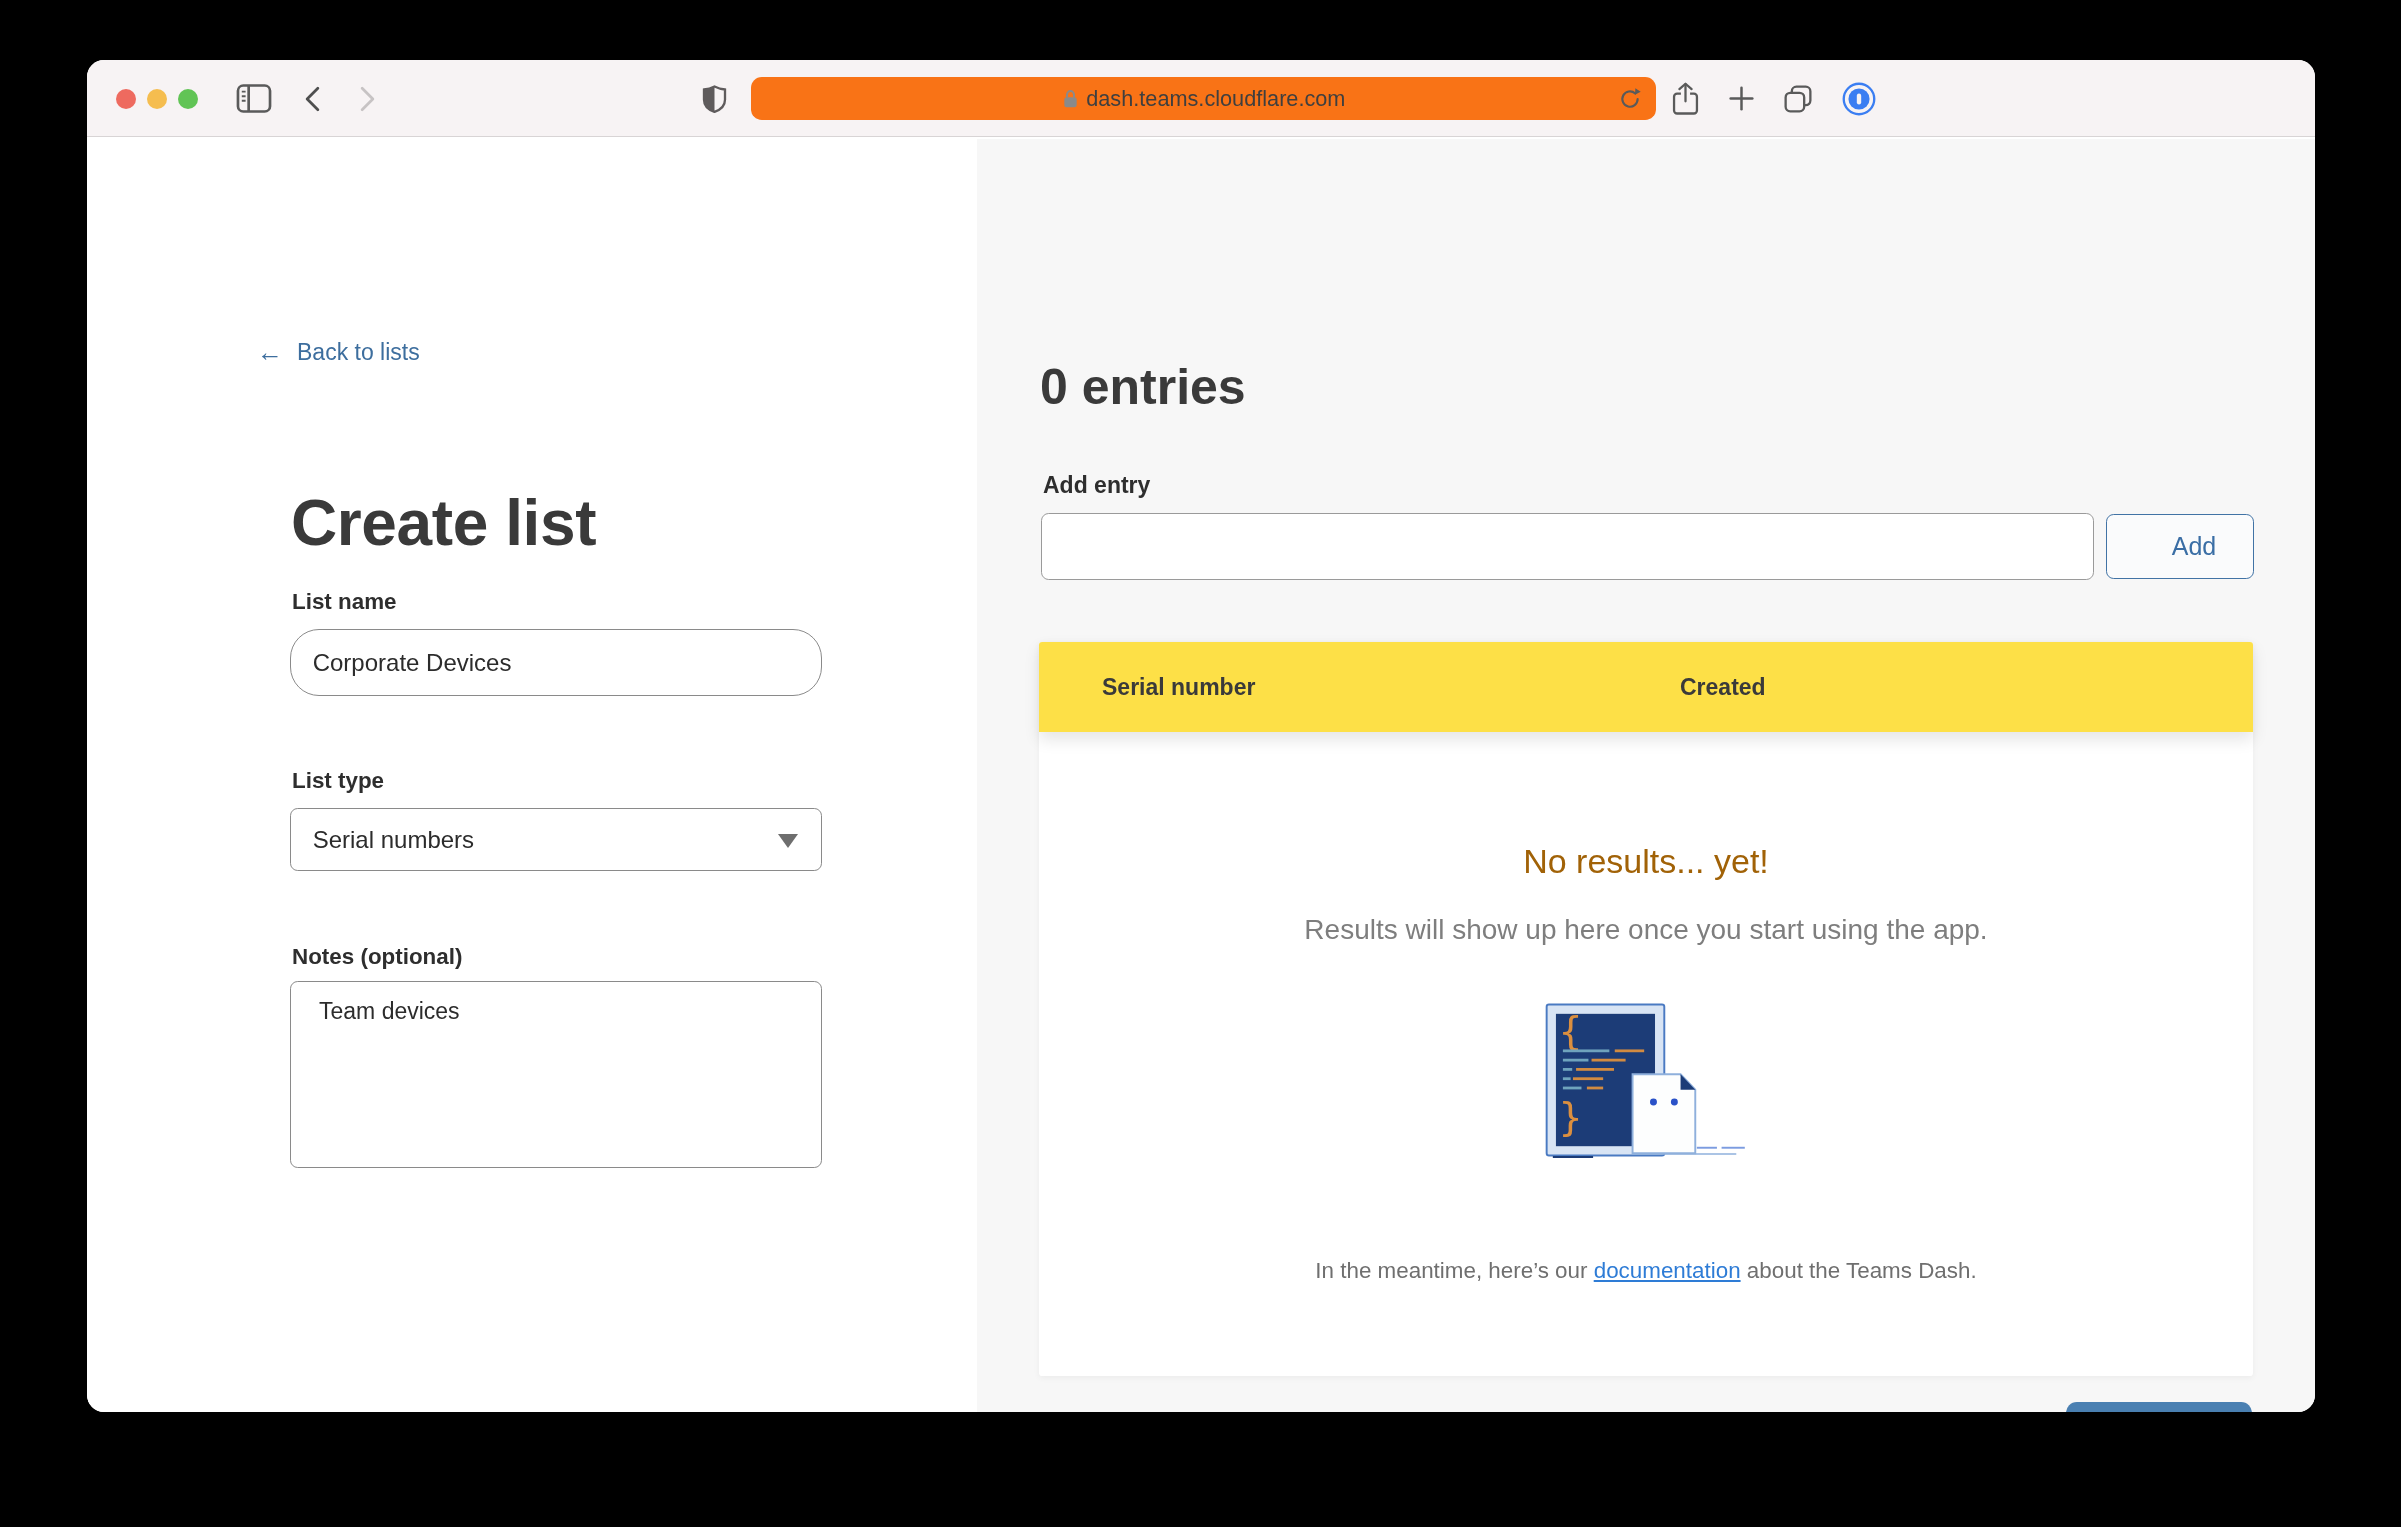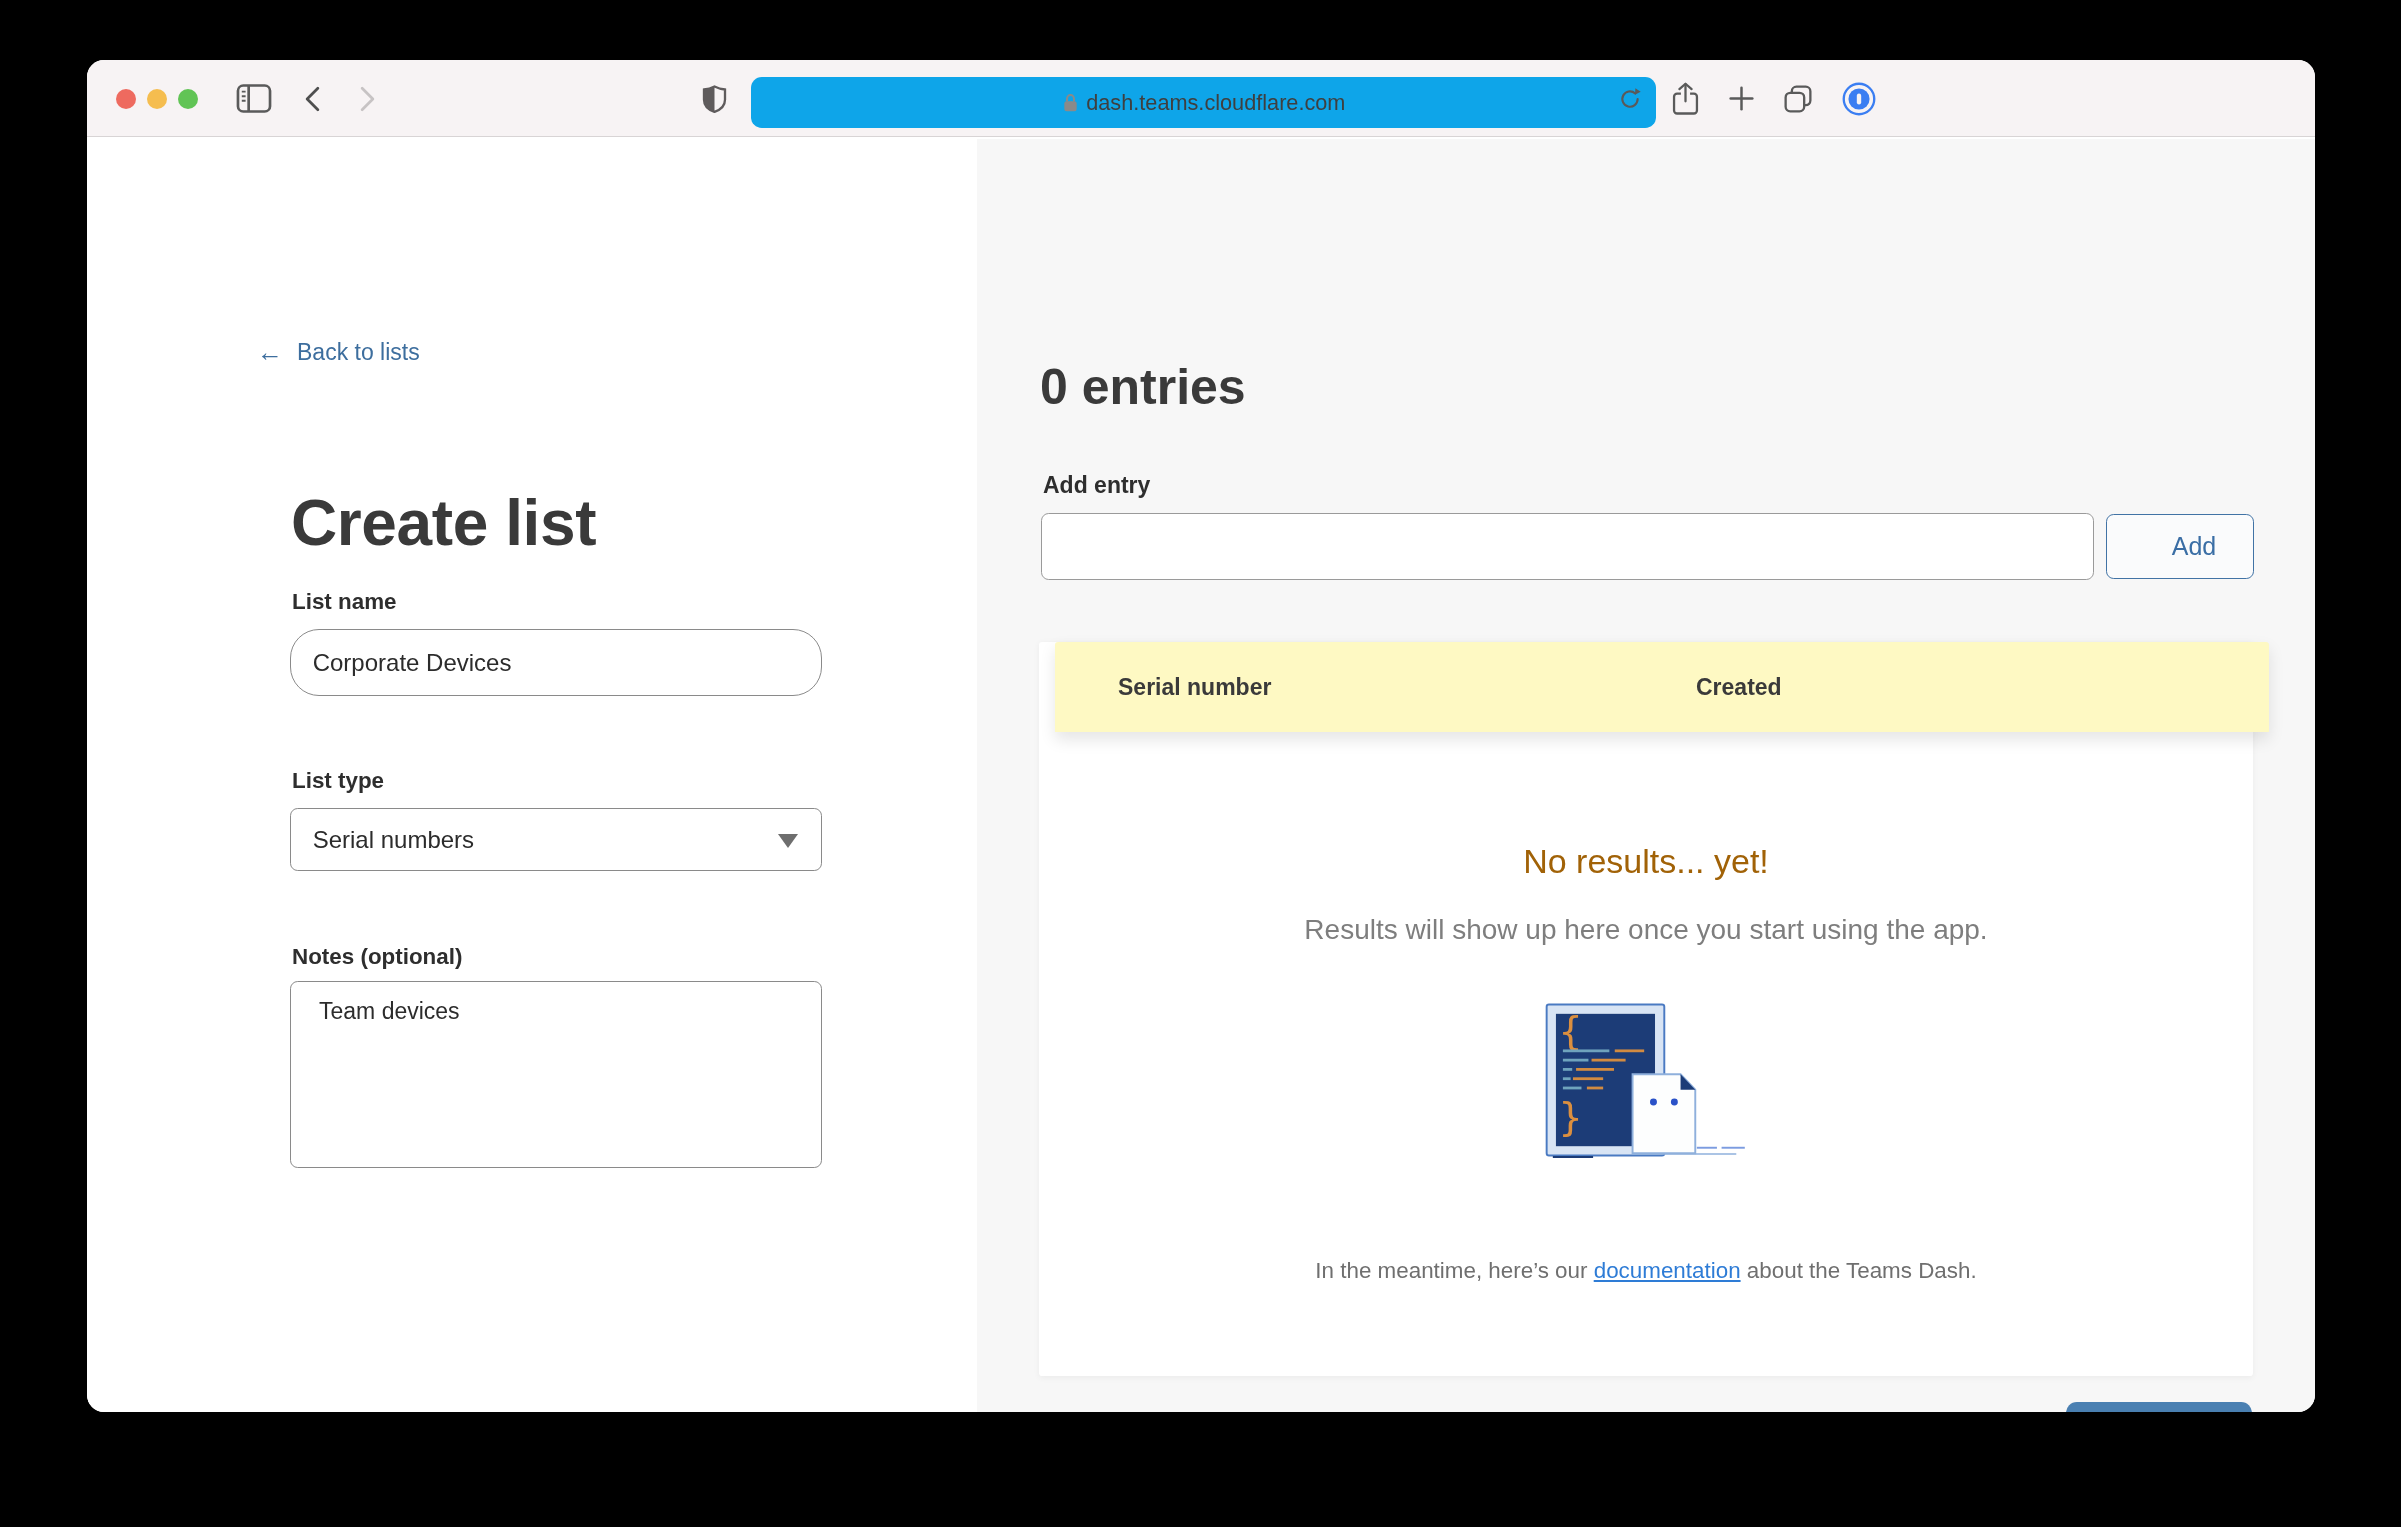--- a/index.html
+++ b/index.html
@@ -15,22 +15,22 @@
              background:#f7f3f4; border-bottom:1.5px solid #d8d4d5; z-index:10; }
   .tl { position:absolute; top:29px; width:20px; height:20px; border-radius:50%; }
   .tl.red { left:29px; } .tl.yellow { left:60px; } .tl.green { left:91px; }
 
   .icon-btn { position:absolute; display:flex; align-items:center; justify-content:center; }
   .sidebar-icon { left:144px; top:23px; width:46px; height:31px; }
   .nav-back { left:210px; top:25px; width:31px; height:28px; }
   .nav-fwd { left:265px; top:25px; width:31px; height:28px; }
   .shield { left:610px; top:22.4px; width:34px; height:32.5px; }
 
-  .urlbar { position:absolute; left:664px; top:17px; width:905px; height:51px;
-            background:#0ea5e9; border-radius:10.8px; display:flex; align-items:center;
+  .urlbar { position:absolute; left:664px; top:17px; width:905px; height:43px;
+            background:#f97316; border-radius:10.8px; display:flex; align-items:center;
             justify-content:center; }
   .urlbar .host { font-size:21.7px; color:#3f3f3f; margin-left:7.7px; }
   .reload { position:absolute; right:10.8px; top:6.2px; width:31px; height:31px; }
 
   .share { left:1578px; top:20px; width:40px; height:37px; }
   .newtab { left:1634px; top:20px; width:40px; height:37px; }
   .tabs { left:1691px; top:20px; width:40px; height:37px; }
   .onepass { left:1752px; top:20px; width:40px; height:37px; }
 
   
@@ -68,21 +68,21 @@
                  background:#fff; border:1.5px solid #9a9a9a; border-radius:7.7px;
                  font-size:24px; color:#2c2c2c; padding:0 18.6px;
                  font-family:"Liberation Sans","DejaVu Sans",sans-serif; }
   .add-btn { position:absolute; left:2019px; top:375px; width:148px; height:65px;
              background:#fafbfc; border:1.5px solid #4173a5; border-radius:7.7px;
              color:#3a6ea5; font-size:25px; display:flex; align-items:center;
              justify-content:center; cursor:pointer;padding-left:28px; }
 
   .table-card { position:absolute; left:952px; top:503px; width:1214px; height:734px;
                 background:#fff; border-radius:3.1px; box-shadow:0 1.5px 6.2px rgba(0,0,0,0.05); }
-  .table-header { position:absolute; left:16px; top:0; width:100%; height:90px; background:#fef9c3;
+  .table-header { position:absolute; left:0; top:0; width:100%; height:90px; background:#fde047;
                   border-radius:3.1px 3.1px 0 0; box-shadow:0 7.7px 15.5px rgba(0,0,0,0.10); z-index:2; }
   .th { position:absolute; top:0; height:90px; line-height:90px; font-size:23px;
         font-weight:700; color:#3a3a3a; }
   .th-serial { left:63px; } .th-created { left:641px; }
 
   .empty-title { position:absolute; left:0; top:200px; width:100%; text-align:center;
                  font-size:34px; color:#a16207; }
   .empty-sub { position:absolute; left:0; top:272px; width:100%; text-align:center;
                font-size:28px; color:#7e7e7e; }
   .illus { position:absolute; left:506px; top:361px; width:203px; height:161px; }

